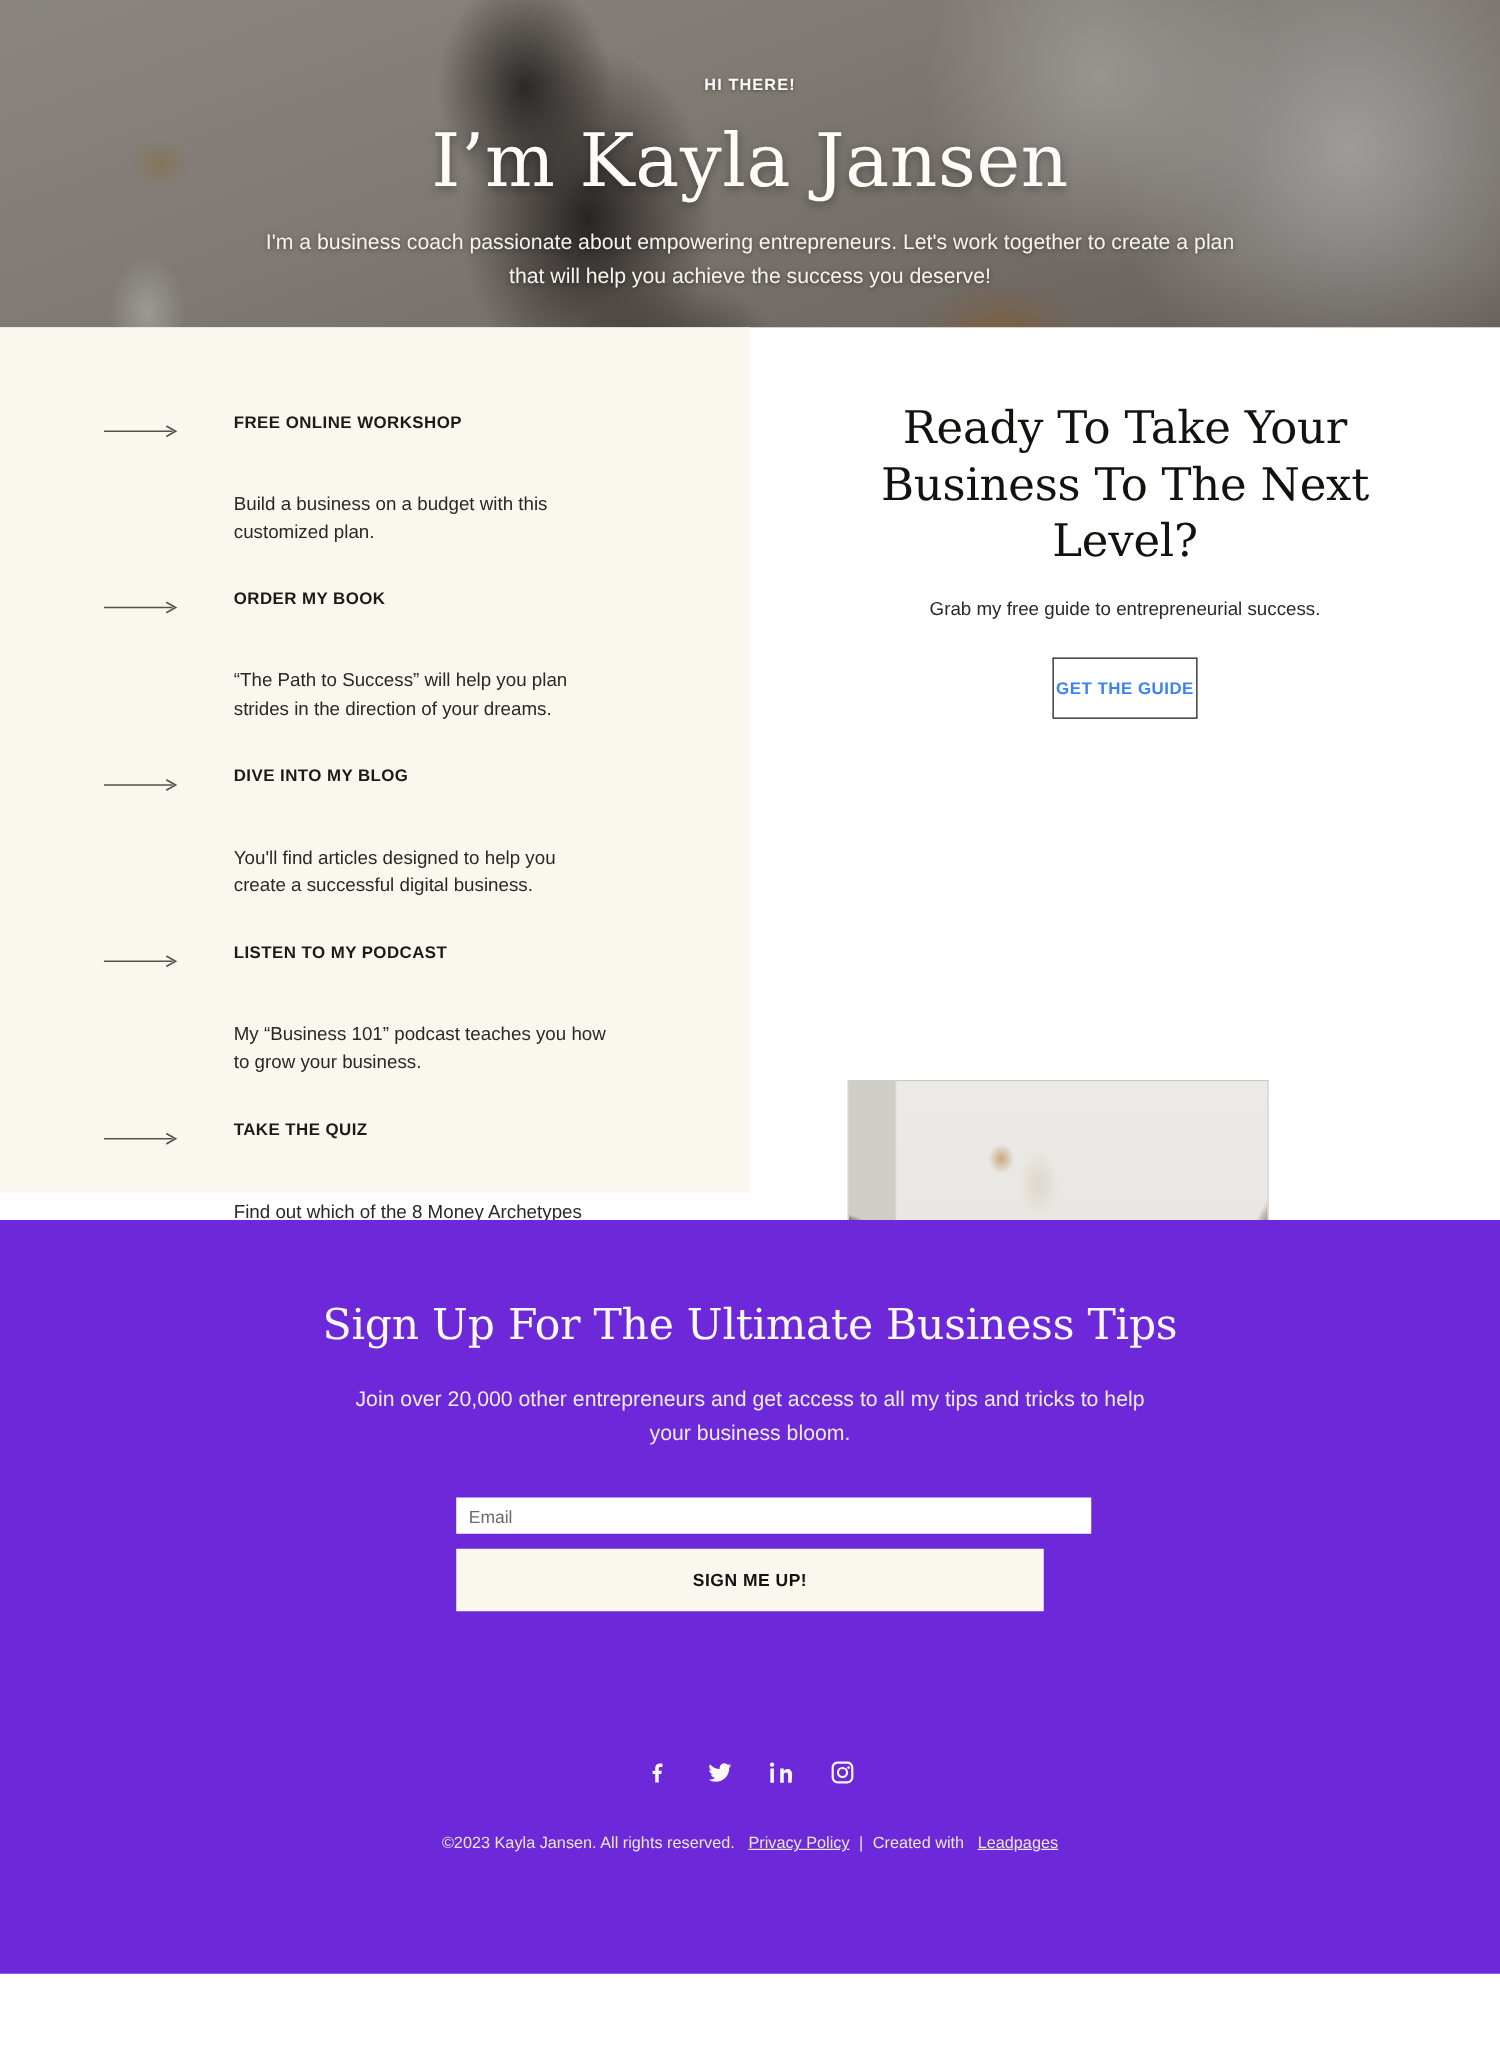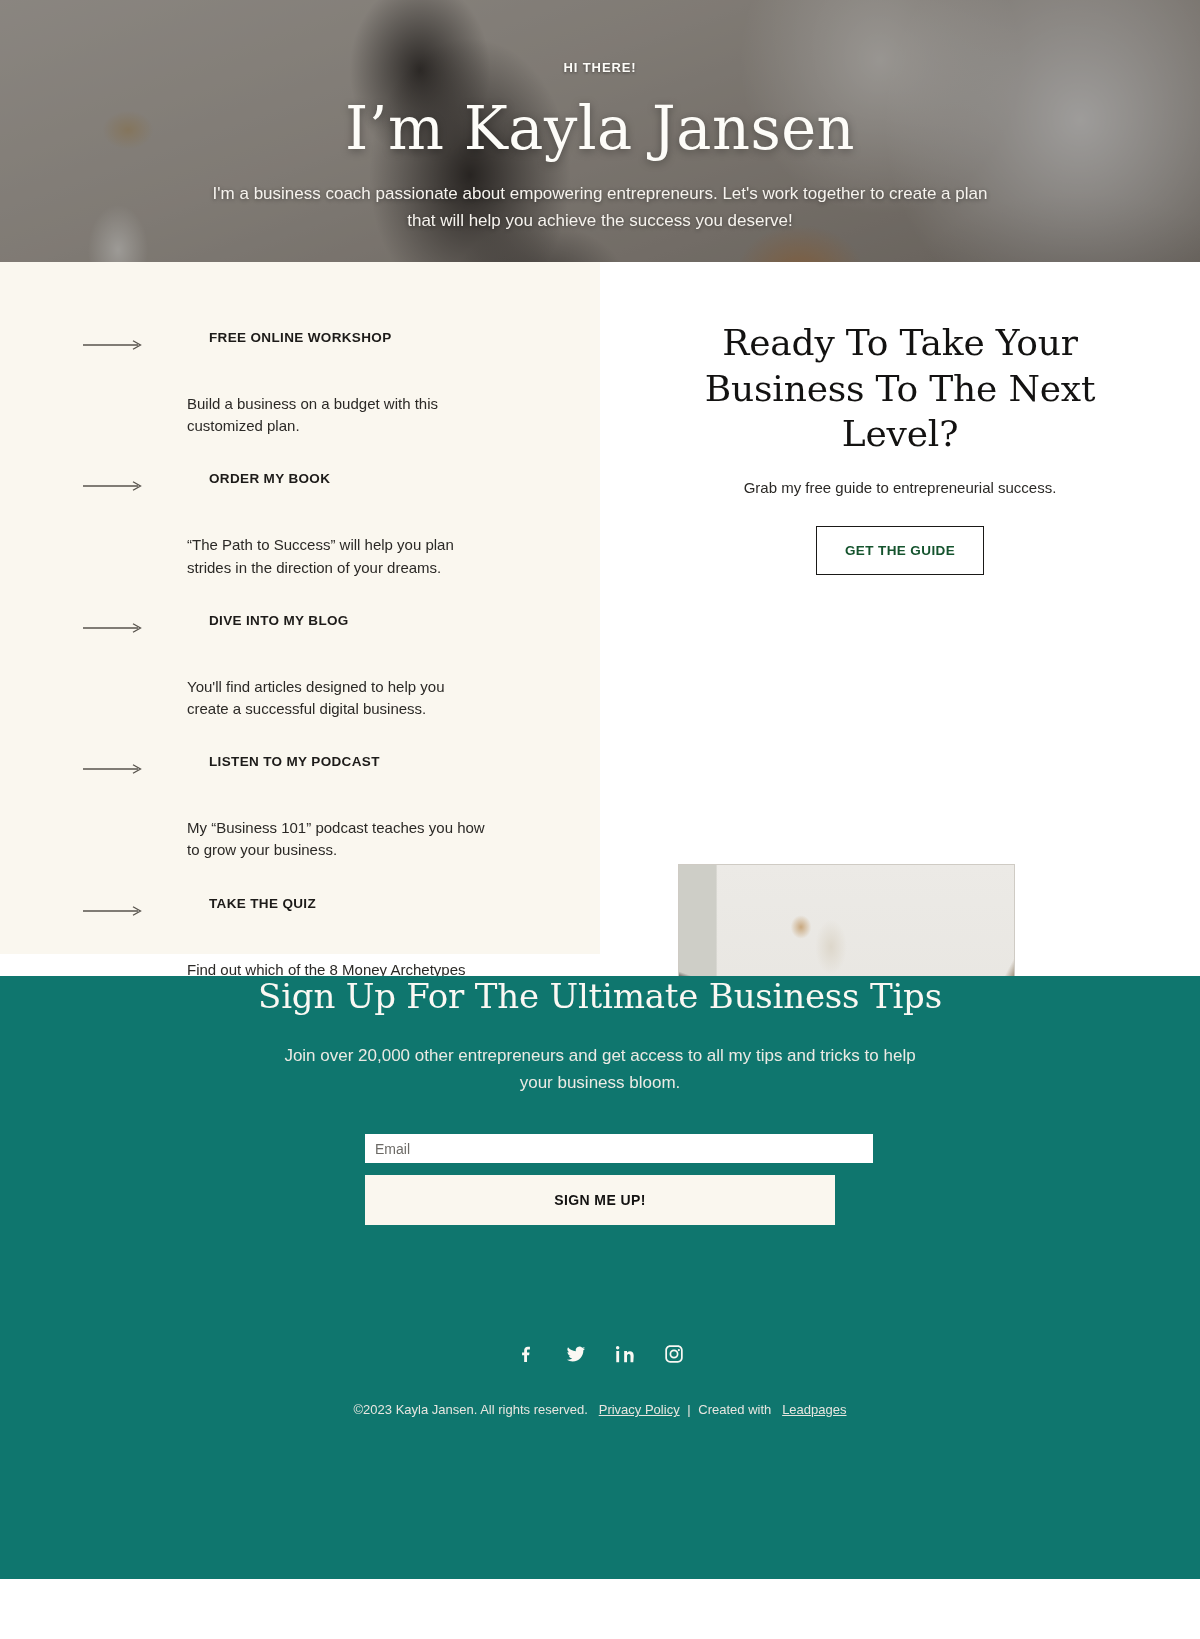--- a/index.html
+++ b/index.html
@@ -111,21 +111,20 @@
     margin-right: 45px;
     display: block;
   }
   .link-text { flex: 1 1 auto; }
   .link-title {
     font-size: 13.5px;
     font-weight: 700;
     letter-spacing: 0.35px;
     color: #1d1b19;
     margin-bottom: 12px;
-    margin-left: 22px;
   }
   .link-desc {
     font-size: 15px;
     line-height: 1.48;
     color: #2b2926;
     max-width: 300px;
     margin-top: 48px;
   }
 
   .cta-col {
@@ -146,29 +145,29 @@
     letter-spacing: -0.2px;
   }
   .cta-sub {
     margin-top: 22px;
     font-size: 15px;
     color: #2b2926;
   }
   .cta-button {
     display: inline-block;
     margin-top: 30px;
-    width: 168px;
+    width: 116px;
     height: 49px;
     line-height: 47px;
     border: 1px solid #1a1917;
     background: transparent;
     font-size: 13.5px;
     font-weight: 700;
     letter-spacing: 0.4px;
-    color: #14532d;
+    color: #3b82f6;
     cursor: pointer;
     font-family: "Liberation Sans", sans-serif;
   }
   .cta-photo {
     position: absolute;
     left: 78px;
     top: 602px;
     width: 337px;
     height: 376px;
     overflow: hidden;
@@ -201,23 +200,24 @@
       linear-gradient(90deg, #cecec7 0%, #cecec7 11%, rgba(206,206,199,0) 11.5%),
       
       linear-gradient(180deg, #eceae6 0%, #e6e4df 60%, #dedbd5 100%);
   }
 
   
   .footer {
     position: relative;
     width: 1200px;
     height: 603px;
-    background: #0f766e;
+    background: #6d28d9;
     color: #faf8f3;
     text-align: center;
+    padding-top: 64px;
   }
   .footer-title {
     font-family: "DejaVu Serif", "Liberation Serif", serif;
     font-size: 34px;
     font-weight: 400;
     color: #faf8f3;
     letter-spacing: -0.2px;
   }
   .footer-sub {
     margin: 26px auto 0;

